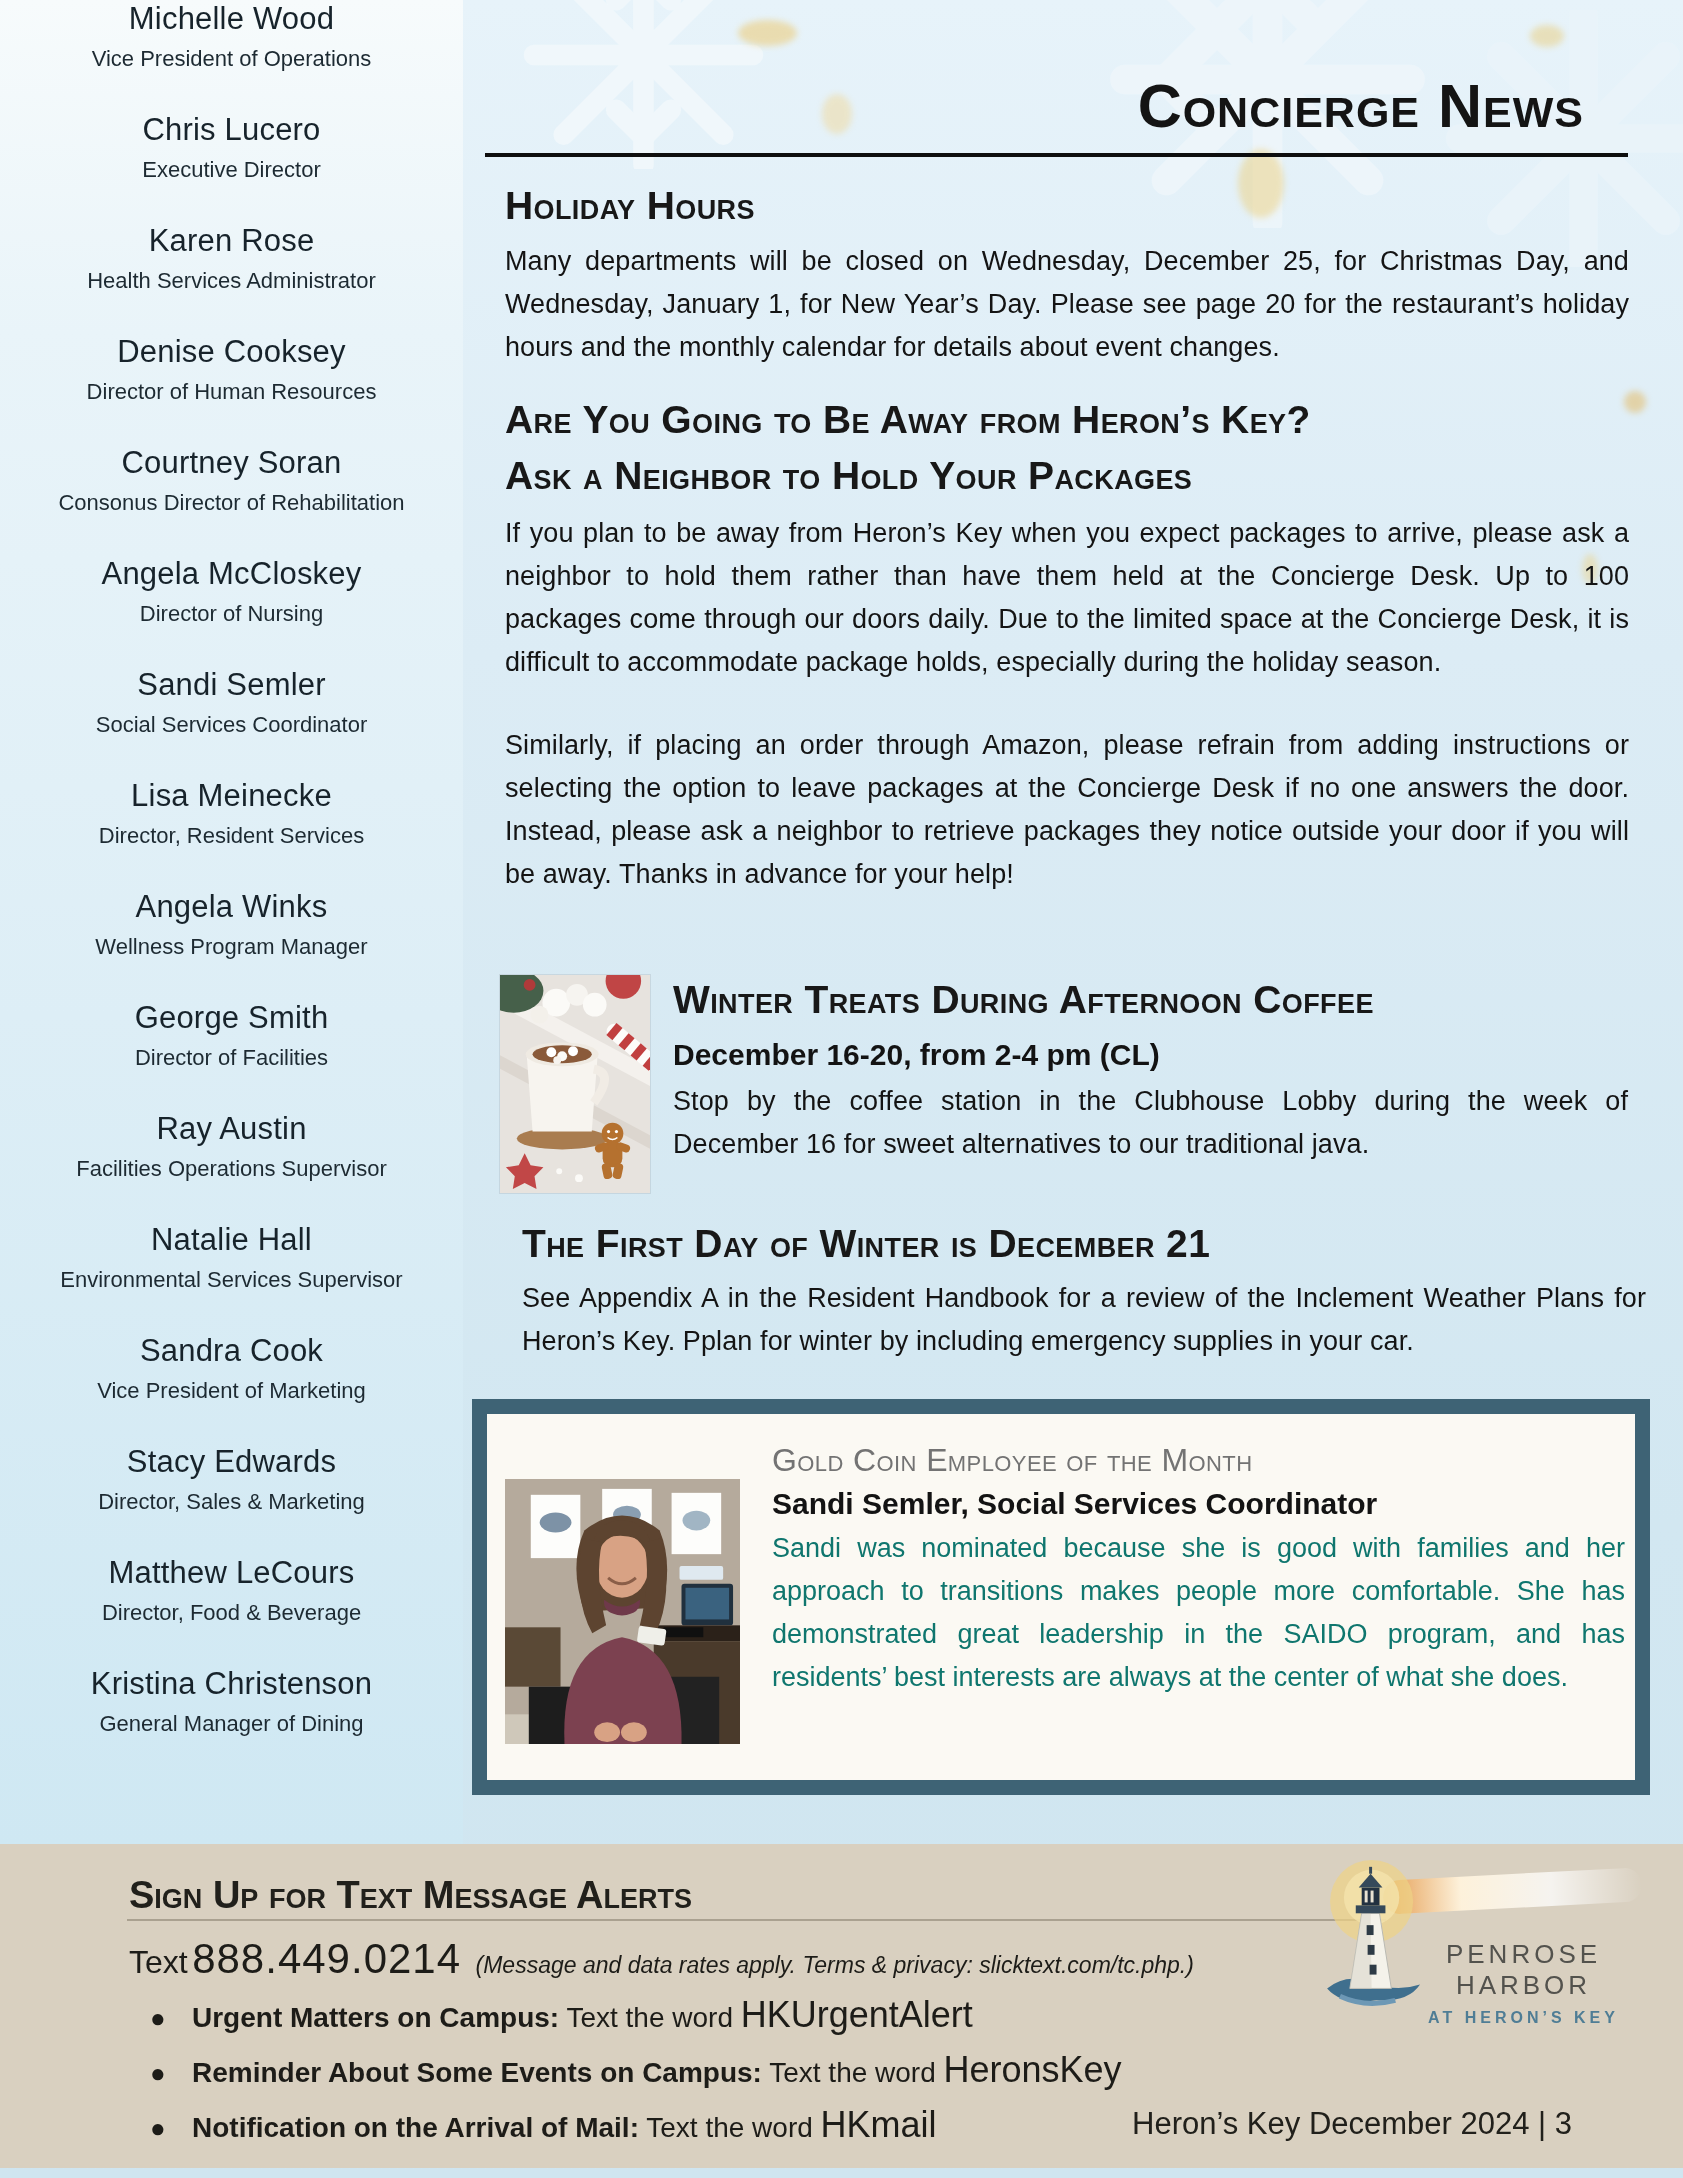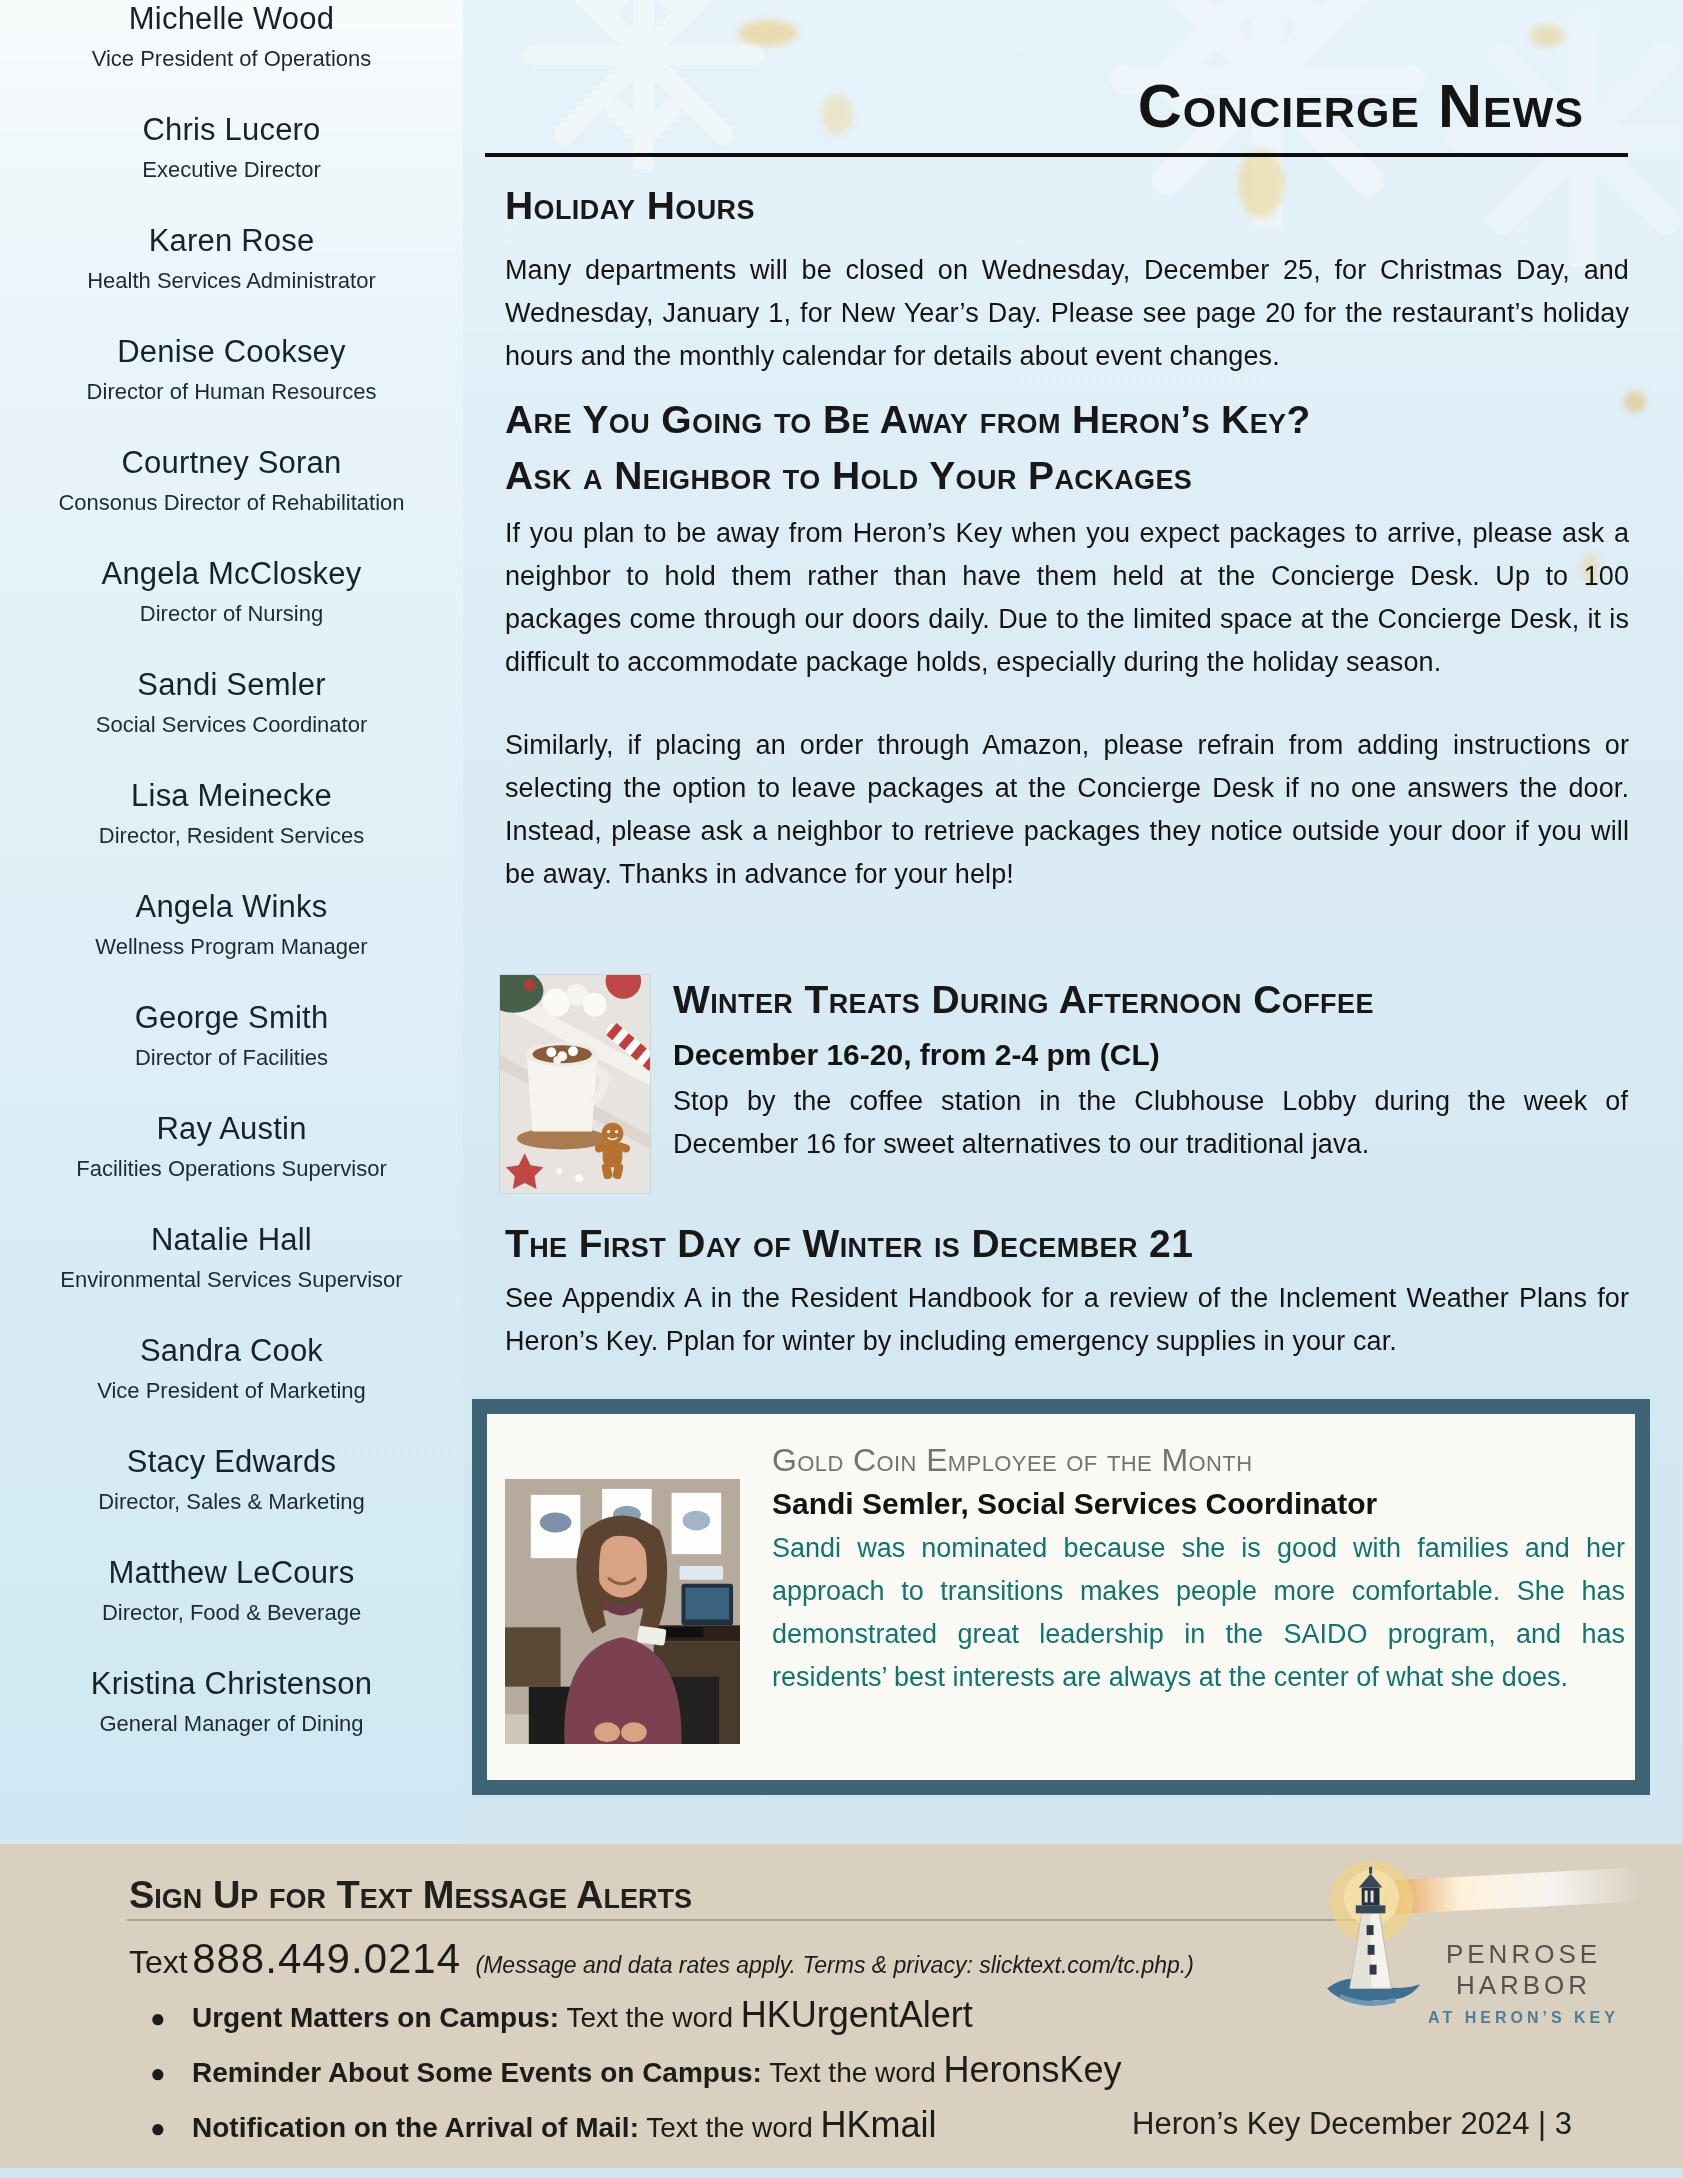--- a/index.html
+++ b/index.html
@@ -217,21 +217,21 @@
       </div>
     </aside>
 
   <h1 id="page-title" class="smallcaps">Concierge News</h1>
   <div id="title-rule"></div>
 
   <main id="main">
 
     <section class="abs" style="left:0; top:178px; width:1124px;">
       <h2 class="sec smallcaps">Holiday Hours</h2>
-      <p class="body" style="margin-top:15px;">Many departments will be closed on Wednesday, December 25, for Christmas Day, and Wednesday, January 1, for New Year’s Day. Please see page 20 for the restaurant’s holiday hours and the monthly calendar for details about event changes.</p>
+      <p class="body" style="margin-top:6px;">Many departments will be closed on Wednesday, December 25, for Christmas Day, and Wednesday, January 1, for New Year’s Day. Please see page 20 for the restaurant’s holiday hours and the monthly calendar for details about event changes.</p>
     </section>
 
     <section class="abs" style="left:0; top:392px; width:1124px;">
       <h2 class="sec smallcaps">Are You Going to Be Away from Heron’s Key?</h2>
       <h2 class="sec smallcaps">Ask a Neighbor to Hold Your Packages</h2>
       <p class="body" style="margin-top:8px;">If you plan to be away from Heron’s Key when you expect packages to arrive, please ask a neighbor to hold them rather than have them held at the Concierge Desk. Up to 100 packages come through our doors daily. Due to the limited space at the Concierge Desk, it is difficult to accommodate package holds, especially during the holiday season.</p>
       <p class="body" style="margin-top:40px;">Similarly, if placing an order through Amazon, please refrain from adding instructions or selecting the option to leave packages at the Concierge Desk if no one answers the door. Instead, please ask a neighbor to retrieve packages they notice outside your door if you will be away. Thanks in advance for your help!</p>
     </section>
 
     <section class="abs" style="left:0; top:972px; width:1124px;">
@@ -278,21 +278,21 @@
         <circle cx="80" cy="205" r="4" fill="#fbfaf7"></circle>
           <circle cx="60" cy="198" r="3" fill="#fbfaf7"></circle>
       </svg>
       <div id="winter-text">
         <h2 class="sec smallcaps">Winter Treats During Afternoon Coffee</h2>
         <div class="subhead">December 16-20, from 2-4 pm (CL)</div>
         <p class="body">Stop by the coffee station in the Clubhouse Lobby during the week of December 16 for sweet alternatives to our traditional java.</p>
       </div>
     </section>
 
-    <section class="abs" style="left:0; top:1216px; width:1124px;">
+    <section class="abs" style="left:17px; top:1216px; width:1124px;">
       <h2 class="sec smallcaps">The First Day of Winter is December 21</h2>
       <p class="body" style="margin-top:5px;">See Appendix A in the Resident Handbook for a review of the Inclement Weather Plans for Heron’s Key. Pplan for winter by including emergency supplies in your car.</p>
     </section>
   </main>
 
   <section id="gold-box">
     <div id="gold-box-inner">
       <svg id="sandi-photo" viewBox="0 0 237 268" preserveAspectRatio="none">
         <rect width="237" height="268" fill="#b5aa9c"></rect>
         <rect x="0" y="238" width="237" height="30" fill="#cfc8ba"></rect>

